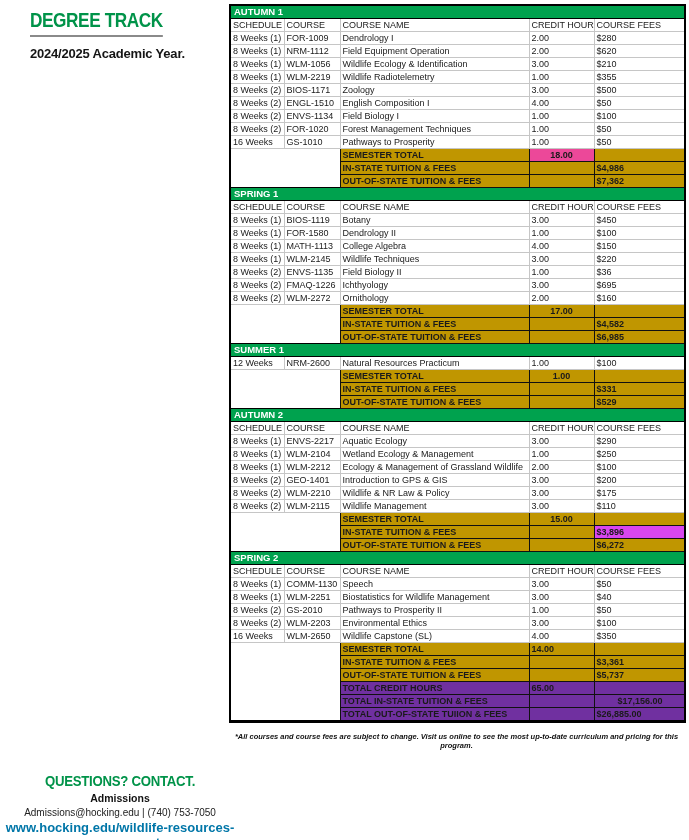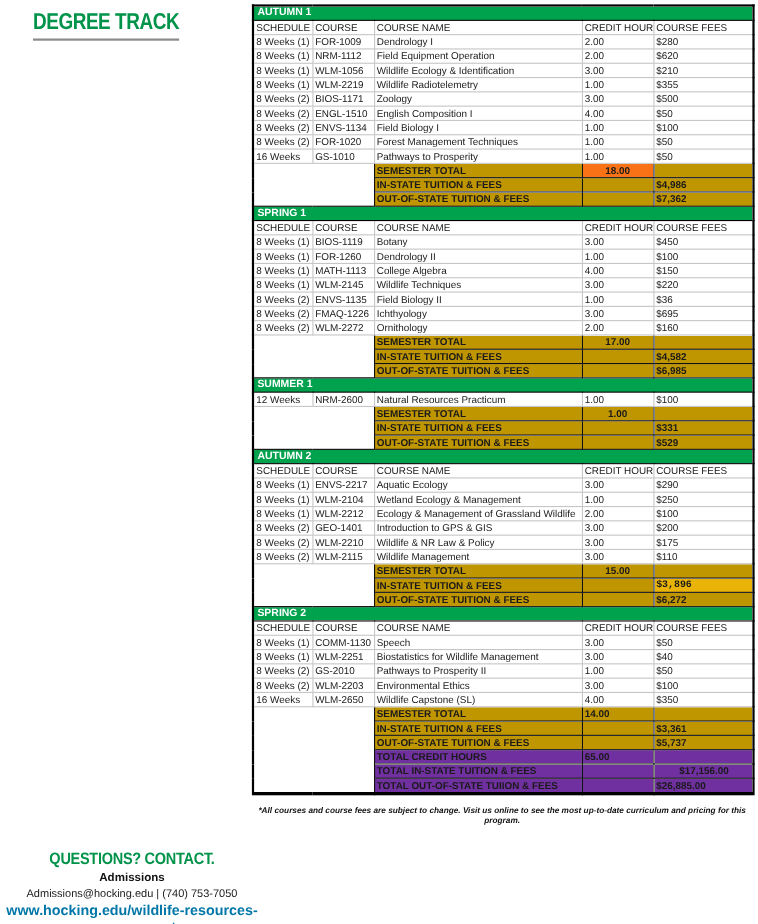--- a/index.html
+++ b/index.html
@@ -30,20 +30,21 @@
   td.center { text-align:center; }
   #footnote { width:455px; margin-top:9px; text-align:center; font-size:7.5px; font-weight:bold; font-style:italic; color:#111; }
 </style>
 </head>
 <body>
 
 <div id="page">
 
   <div id="title-block">
     <div id="page-title" style="color: rgb(0, 147, 73);">DEGREE TRACK</div>
+    <div id="page-subtitle">2024/2025 Academic Year.</div>
   </div>
 
   <div id="table-wrap">
     <table class="track">
       <colgroup>
         <col style="width:54px">
           <col style="width:56px">
           <col style="width:189px">
         <col style="width:65px">
           <col style="width:91px">
@@ -118,21 +119,21 @@
           <tr class="course">
             <td>16 Weeks</td>
             <td>GS-1010</td>
             <td>Pathways to Prosperity</td>
             <td>1.00</td>
             <td>$50</td>
           </tr>
           <tr class="total">
             <td class="blank" colspan="2" rowspan="3"></td>
             <td class="filled" style="background: rgb(192, 150, 0);">SEMESTER TOTAL</td>
-            <td class="filled center" style="background: #f97316;">18.00</td>
+            <td class="filled center" style="background: #ec4899;">18.00</td>
             <td class="filled" style="background: rgb(192, 150, 0);"></td>
           </tr>
           <tr class="total">
             <td class="filled" style="background: rgb(192, 150, 0);">IN-STATE TUITION &amp; FEES</td>
             <td class="filled" style="background: rgb(192, 150, 0);"></td>
             <td class="filled" style="background: rgb(192, 150, 0);">$4,986</td>
           </tr>
           <tr class="total">
             <td class="filled" style="background: rgb(192, 150, 0);">OUT-OF-STATE TUITION &amp; FEES</td>
             <td class="filled" style="background: rgb(192, 150, 0);"></td>
@@ -150,21 +151,21 @@
           </tr>
           <tr class="course">
             <td>8 Weeks (1)</td>
             <td>BIOS-1119</td>
             <td>Botany</td>
             <td>3.00</td>
             <td>$450</td>
           </tr>
           <tr class="course">
             <td>8 Weeks (1)</td>
-            <td>FOR-1260</td>
+            <td>FOR-1580</td>
             <td>Dendrology II</td>
             <td>1.00</td>
             <td>$100</td>
           </tr>
           <tr class="course">
             <td>8 Weeks (1)</td>
             <td>MATH-1113</td>
             <td>College Algebra</td>
             <td>4.00</td>
             <td>$150</td>
@@ -293,21 +294,21 @@
           </tr>
           <tr class="total">
             <td class="blank" colspan="2" rowspan="3"></td>
             <td class="filled" style="background: rgb(192, 150, 0);">SEMESTER TOTAL</td>
             <td class="filled center" style="background: rgb(192, 150, 0);">15.00</td>
             <td class="filled" style="background: rgb(192, 150, 0);"></td>
           </tr>
           <tr class="total">
             <td class="filled" style="background: rgb(192, 150, 0);">IN-STATE TUITION &amp; FEES</td>
             <td class="filled" style="background: rgb(192, 150, 0);"></td>
-            <td class="filled" style="background: #eab308; font-family: Liberation Mono, monospace;">$3,896</td>
+            <td class="filled" style="background: #d946ef;">$3,896</td>
           </tr>
           <tr class="total">
             <td class="filled" style="background: rgb(192, 150, 0);">OUT-OF-STATE TUITION &amp; FEES</td>
             <td class="filled" style="background: rgb(192, 150, 0);"></td>
             <td class="filled" style="background: rgb(192, 150, 0);">$6,272</td>
           </tr>
           <tr class="section">
             <td colspan="5" style="background: rgb(0, 162, 78);">SPRING 2</td>
           </tr>
           <tr class="cols">

